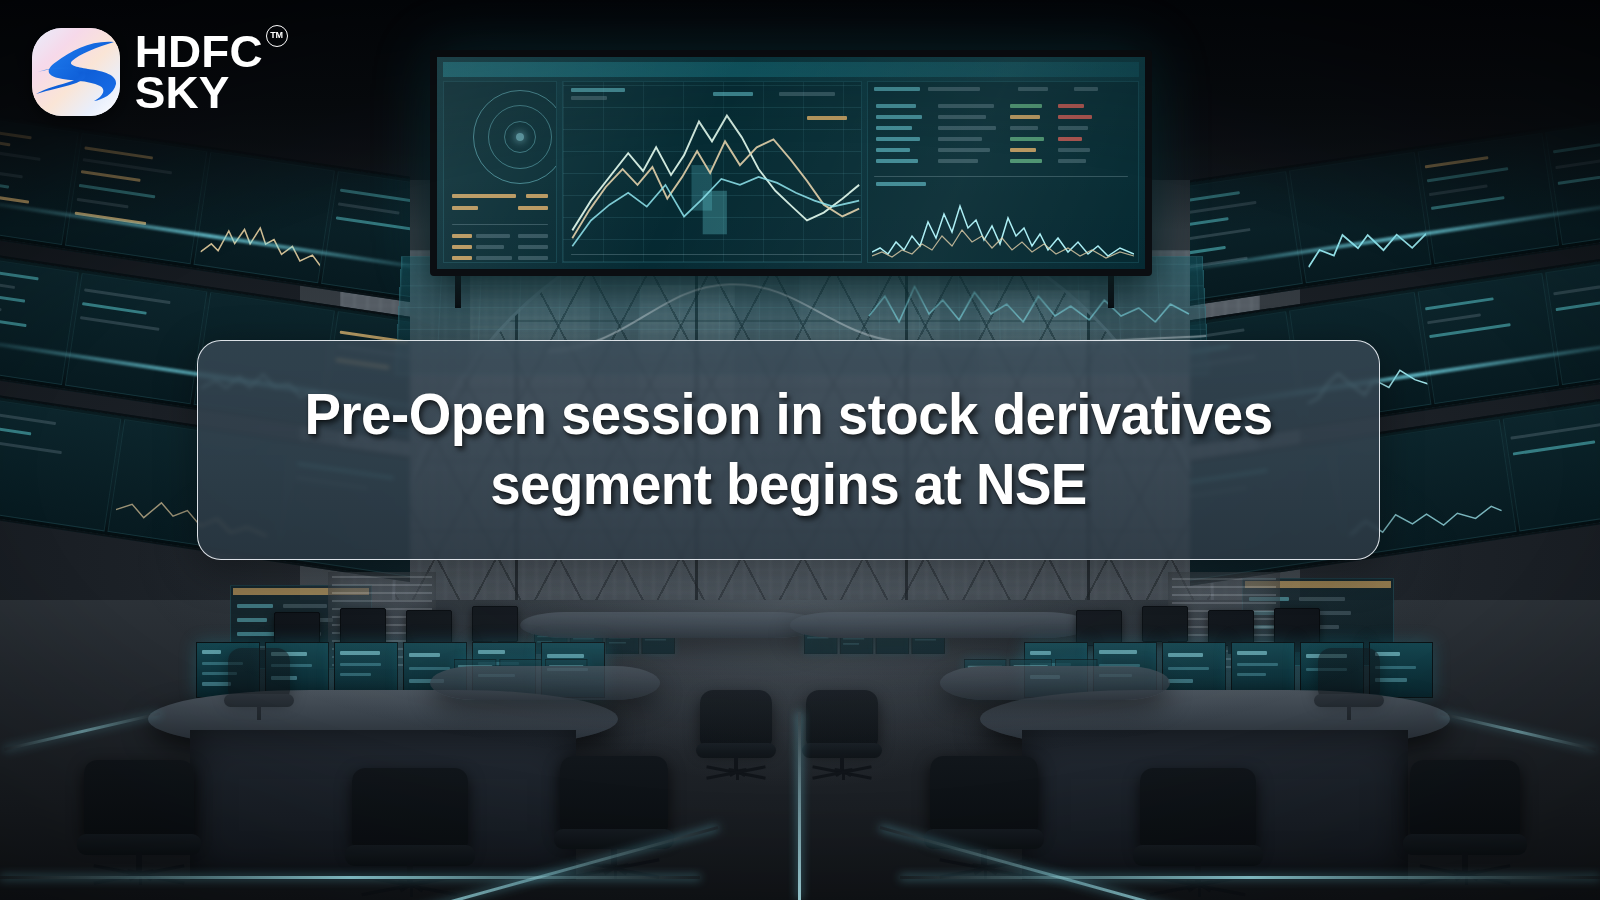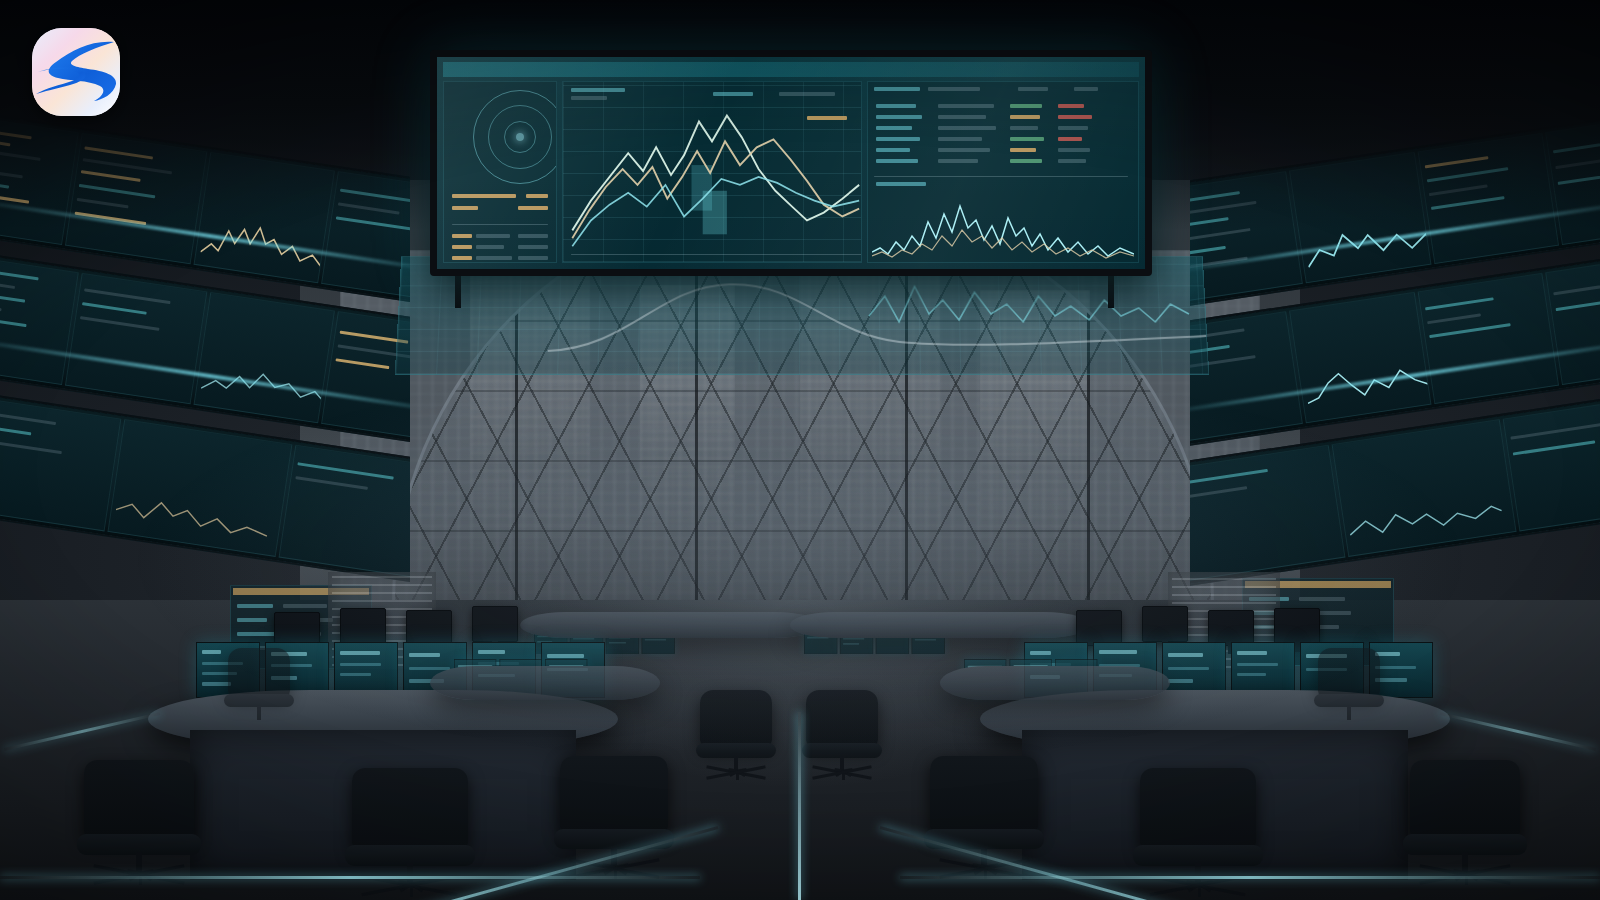--- a/index.html
+++ b/index.html
@@ -810,16 +810,24 @@
             <stop offset="0%" stop-color="#1f7ef0"></stop>
             <stop offset="55%" stop-color="#0f5fd8"></stop>
             <stop offset="100%" stop-color="#1a6ee8"></stop>
           </linearGradient>
         </defs>
         <rect x="0" y="0" width="88" height="88" rx="30" fill="url(#pastel)"></rect>
         <path d="M82 14 C60 12 40 22 24 34 C14 41 14 47 26 50 C38 53 56 52 68 58 C74 61 72 68 62 73 C70 72 82 66 84 56 C85 47 72 43 56 41 C44 39 36 37 40 33 C47 26 66 19 82 14 Z" fill="url(#bluegrad)"></path>
         <path d="M6 44 C18 40 34 40 44 44 C50 46.5 48 50 40 53 C28 57 14 60 4 66 C10 64 26 60 38 57 C52 53 58 48 50 43 C41 37.5 20 39 6 44 Z" fill="url(#bluegrad)"></path>
       </svg>
     </div>
+    <div class="logo-text">
+      <span class="l1">HDFC</span>
+      <span class="l2">SKY</span>
+      <span class="logo-tm">TM</span>
+    </div>
   </div>
 
+  <div class="headline-panel">
+    <div class="headline">Pre-Open session in stock derivatives segment begins at NSE</div>
+  </div>
 
 </div>
 
 </body></html>

